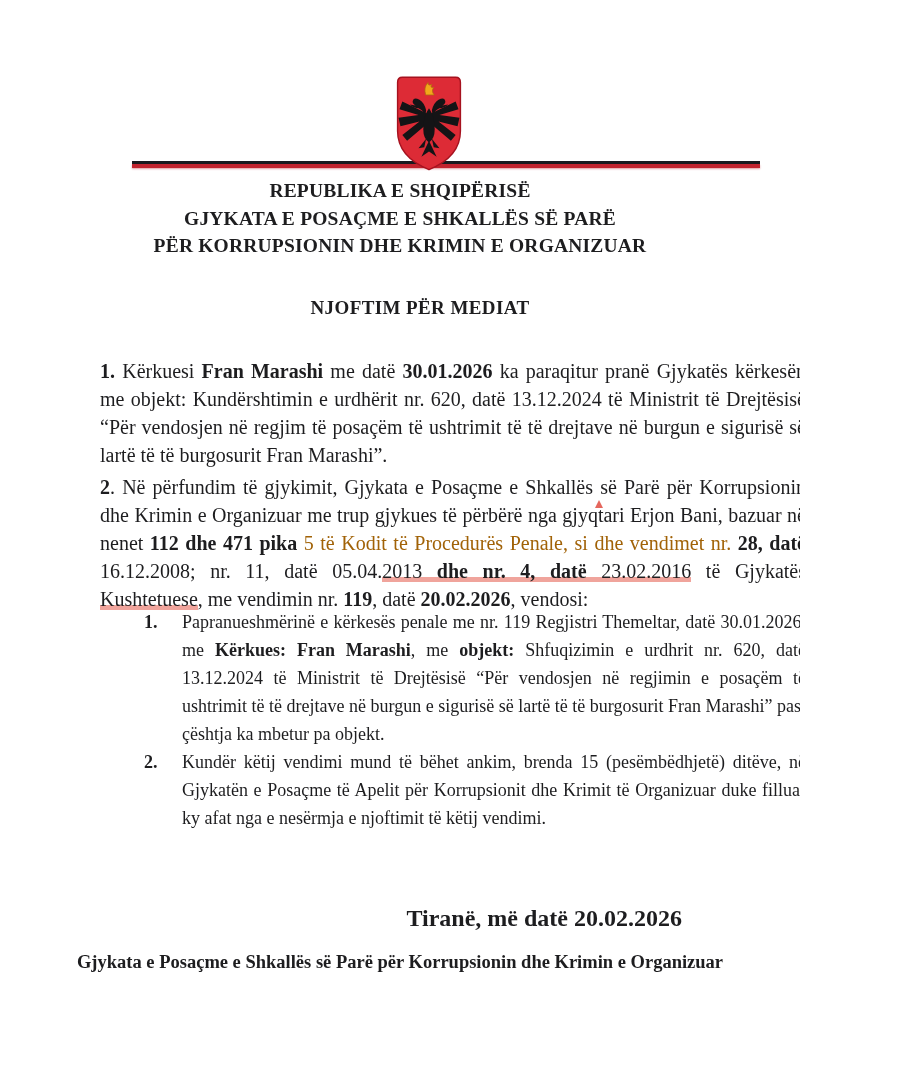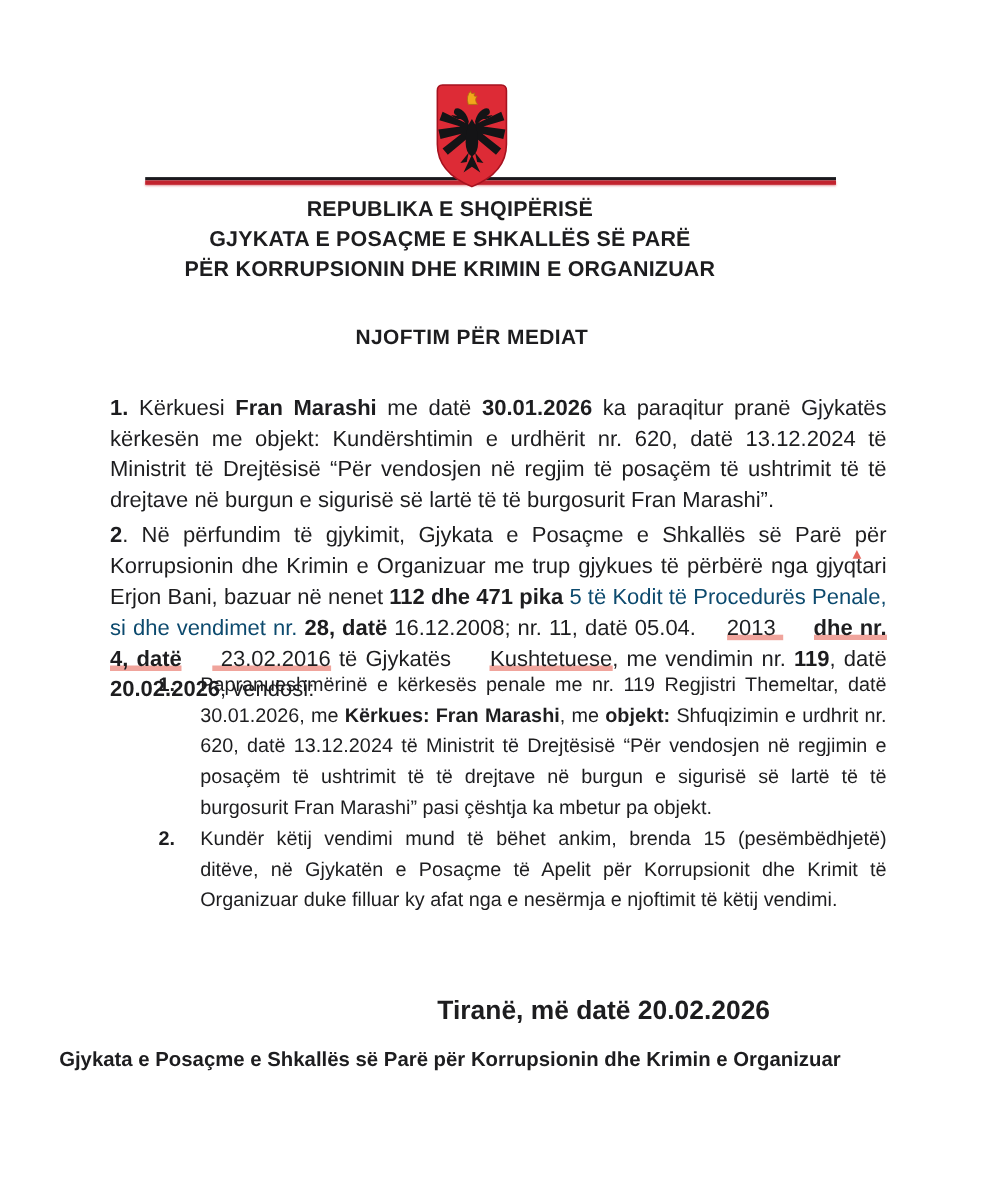--- a/index.html
+++ b/index.html
@@ -1,23 +1,22 @@
 <!DOCTYPE html>
 <html><head>
 <meta charset="utf-8">
 <style>
   html,body{margin:0;padding:0;background:#ffffff;}
   .page{
     position:relative;
     width:800px;height:1070px;
     background:#ffffff;
-    font-family:Liberation Sans, sans-serif;
+    font-family:Liberation Serif, serif;
     color:#1d1d1f;
     overflow:hidden;
-    padding-left:18px;
   }
   
   .emblem{position:absolute;left:392px;top:74px;width:74px;height:99px;z-index:2;}
   .emblem svg{display:block;width:100%;height:100%;}
   .rule{position:absolute;left:132px;top:161px;width:628px;z-index:1;}
   .rule .black{height:3px;background:#1a1a1e;}
   .rule .red{height:3.5px;background:#c2232e;box-shadow:0 1px 2px rgba(194,35,46,.45);}
   
   .header{position:absolute;top:177px;left:0;width:100%;text-align:center;
     font-weight:bold;font-size:19.5px;line-height:27.5px;letter-spacing:.2px;}
@@ -30,23 +29,23 @@
   .p2{top:473px;}
   .list{position:absolute;left:100px;top:608px;width:706px;}
   .li{position:relative;padding-left:82px;font-size:18px;line-height:28px;
     text-align:justify;text-justify:inter-word;}
   .li .marker{position:absolute;left:44px;top:0;font-weight:bold;}
   .date-line{position:absolute;top:905px;right:118px;font-weight:bold;font-size:24px;}
   .footer-line{position:absolute;top:952px;left:0;width:100%;text-align:center;
     font-weight:bold;font-size:18.5px;}
   
   .b{font-weight:bold;}
-  .g{color:#0c4a6e;}
+  .g{color:#a16207;}
   .u{background-image:linear-gradient(#f0a49c,#f0a49c);
-     background-repeat:no-repeat;background-position:0 100%;background-size:100% 5px;margin-left:28px;}
+     background-repeat:no-repeat;background-position:0 100%;background-size:100% 5px;}
   .has-caret{position:relative;}
   .caret-mark{position:absolute;left:52%;top:-4px;width:0;height:0;
     border-left:4px solid transparent;border-right:4px solid transparent;
     border-bottom:8px solid #e2574b;opacity:.9;}
 </style>
 </head>
 <body>
 
 <div class="page">
 

